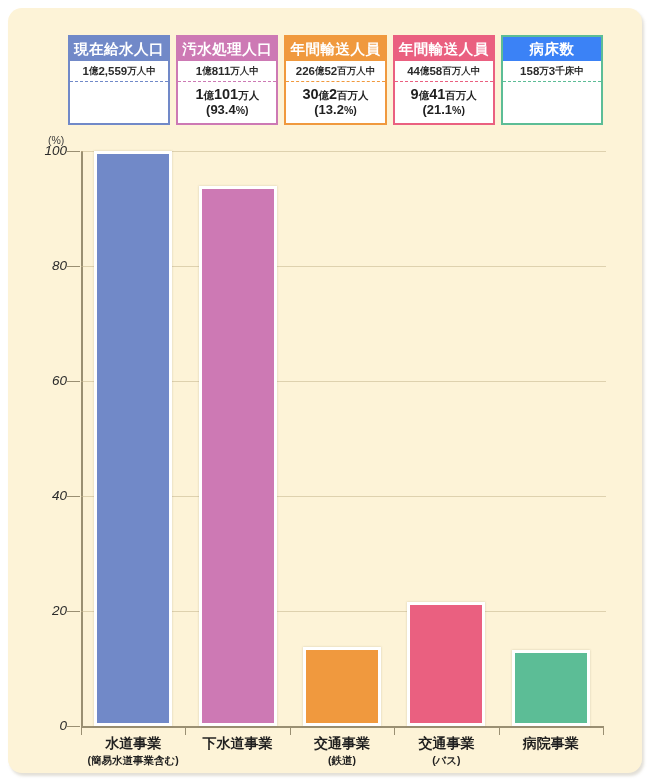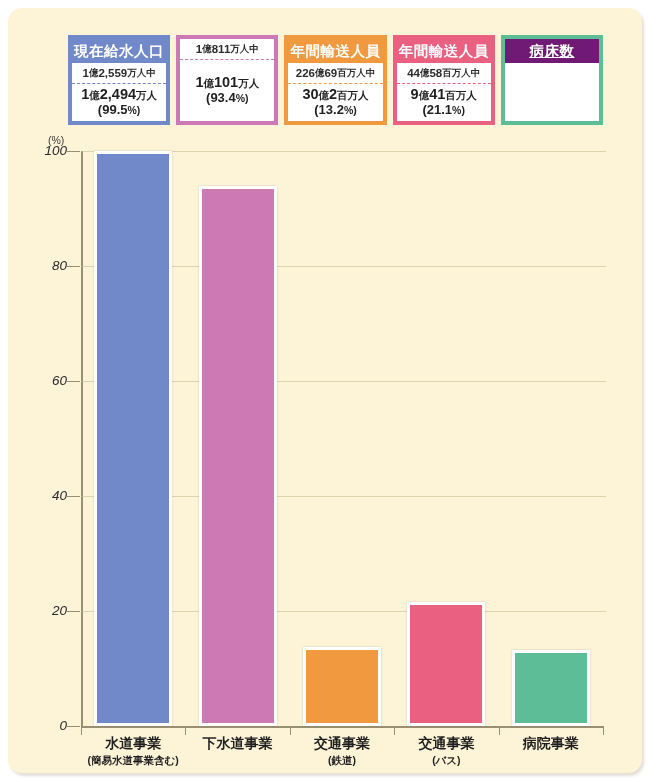--- a/index.html
+++ b/index.html
@@ -21,21 +21,21 @@
   
   #legend{
     position:absolute;left:60px;top:27px;
     width:535px;height:90px;
     display:flex;
     gap:6px;
   }
   .lgbox{
     flex:1 1 0;
     background:#ffffff;
-    border:4px solid #ef4444;
+    border:2px solid #ef4444;
     box-sizing:border-box;
     display:flex;flex-direction:column;
     overflow:hidden;
   }
   .lghead{
     height:24px;
     display:flex;align-items:center;justify-content:center;
     color:#ffffff;
     font-size:14.5px;
     font-weight:bold;
@@ -137,43 +137,40 @@
 
   <div id="legend">
       <div class="lgbox" style="border-color: rgb(113, 137, 200);">
         <div class="lghead" style="background: rgb(113, 137, 200);">現在給水人口</div>
         <div class="lgtotal" style="border-bottom-color: rgb(113, 137, 200);">
           <span>1</span>
           <span class="sm">億</span>
           <span>2,559</span>
           <span class="sm">万人中</span>
         </div>
-        <div class="lgbody">
-          <div class="lgval"><span>1</span><span class="sm2">億</span><span>2,494</span><span class="sm2">万人</span></div>
-          <div class="lgpct"><span>(99.5</span><span class="sm2">%)</span></div>
-        </div>
       </div>
       <div class="lgbox" style="border-color: rgb(205, 121, 180);">
+        <div class="lghead" style="background: rgb(205, 121, 180);">汚水処理人口</div>
         <div class="lgtotal" style="border-bottom-color: rgb(205, 121, 180);">
           <span>1</span>
           <span class="sm">億</span>
           <span>811</span>
           <span class="sm">万人中</span>
         </div>
         <div class="lgbody">
           <div class="lgval"><span>1</span><span class="sm2">億</span><span>101</span><span class="sm2">万人</span></div>
           <div class="lgpct"><span>(93.4</span><span class="sm2">%)</span></div>
         </div>
       </div>
       <div class="lgbox" style="border-color: rgb(240, 153, 62);">
         <div class="lghead" style="background: rgb(240, 153, 62);">年間輸送人員</div>
         <div class="lgtotal" style="border-bottom-color: rgb(240, 153, 62);">
           <span>226</span>
           <span class="sm">億</span>
-          <span>69</span>
+          <span>52</span>
           <span class="sm">百万人中</span>
         </div>
         <div class="lgbody">
           <div class="lgval"><span>30</span><span class="sm2">億</span><span>2</span><span class="sm2">百万人</span></div>
           <div class="lgpct"><span>(13.2</span><span class="sm2">%)</span></div>
         </div>
       </div>
       <div class="lgbox" style="border-color: rgb(234, 96, 128);">
         <div class="lghead" style="background: rgb(234, 96, 128);">年間輸送人員</div>
         <div class="lgtotal" style="border-bottom-color: rgb(234, 96, 128);">
@@ -181,21 +178,27 @@
           <span class="sm">億</span>
           <span>58</span>
           <span class="sm">百万人中</span>
         </div>
         <div class="lgbody">
           <div class="lgval"><span>9</span><span class="sm2">億</span><span>41</span><span class="sm2">百万人</span></div>
           <div class="lgpct"><span>(21.1</span><span class="sm2">%)</span></div>
         </div>
       </div>
       <div class="lgbox" style="border-color: rgb(92, 189, 150);">
-        <div class="lghead" style="background: #701a75; text-decoration: underline;">病床数</div>
+        <div class="lghead" style="background: #3b82f6;">病床数</div>
+        <div class="lgtotal" style="border-bottom-color: rgb(92, 189, 150);">
+          <span>158</span>
+          <span class="sm">万</span>
+          <span>3</span>
+          <span class="sm">千床中</span>
+        </div>
       </div>
     </div>
 
   <div id="yunit">(%)</div>
   <div id="axisY"></div>
   <div id="axisX"></div>
   <div id="plot">
       <div class="ytick" style="top: 575px;"></div>
       <div class="grid" style="top: 460px;"></div>
       <div class="ytick" style="top: 460px;"></div>

